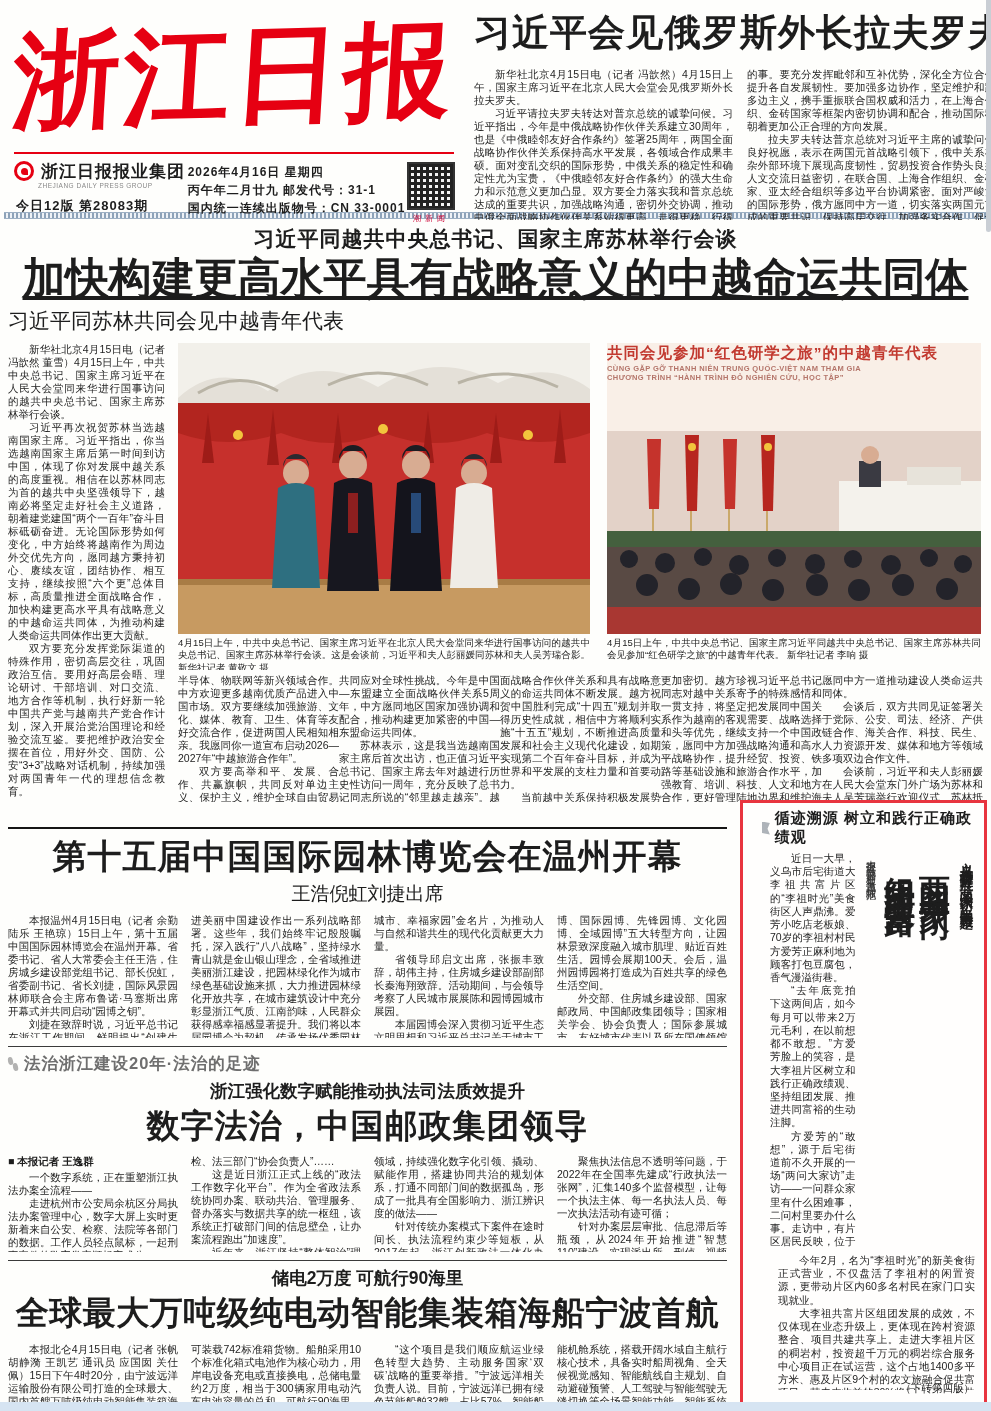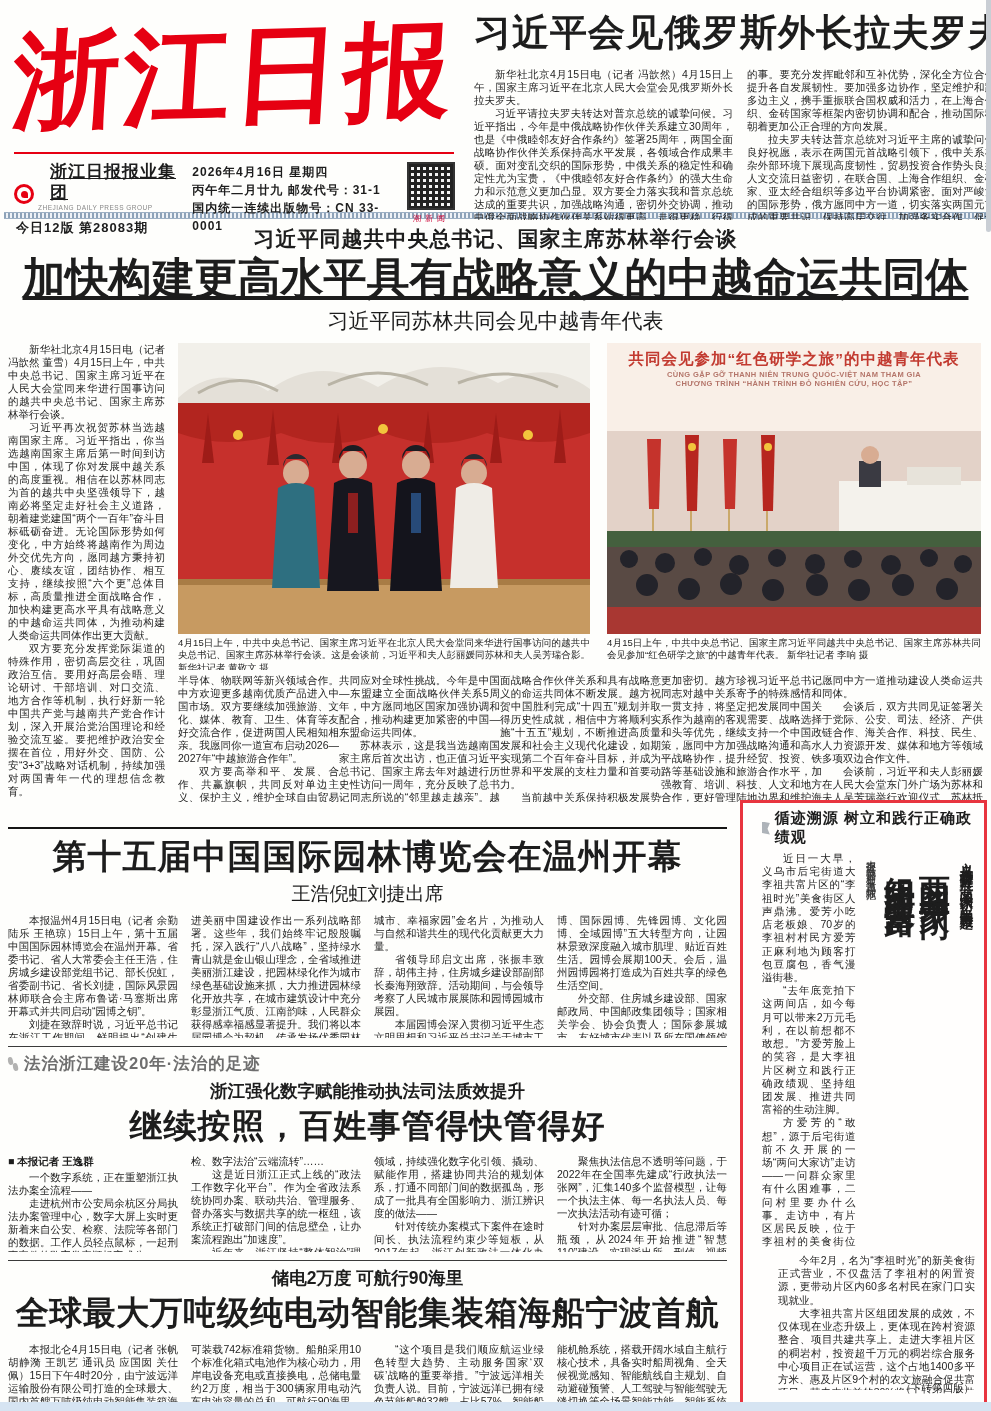--- a/index.html
+++ b/index.html
@@ -9,21 +9,21 @@
 
   
   .header { display:flex; padding:6px 6px 0 6px; height:212px; }
   .mast-left { width:490px; padding:0 8px; display:flex; flex-direction:column; }
   .calligraphy { font-family:"DejaVu Serif",serif; font-weight:bold; color:#e60012;
                  font-size:106px; line-height:138px; letter-spacing:4px; text-align:center;
                  transform:skewX(-5deg) rotate(-1.5deg); white-space:nowrap; }
   .red-rule { border-top:2px solid #e60012; margin:8px 0 7px 0; }
   .mast-info { display:flex; align-items:flex-start; justify-content:space-between; }
   .grp { line-height:1.25; }
-  .grp-row { display:flex; align-items:flex-end; gap:16px;text-decoration:underline; }
+  .grp-row { display:flex; align-items:flex-start; gap:7px; }
   .logo-circle { width:20px; height:20px; border:3px solid #e60012; border-radius:50%;
                  position:relative; flex:0 0 auto; }
   .logo-circle::after { content:""; position:absolute; left:4px; top:4px; width:7px; height:7px;
                  background:#e60012; border-radius:50% 50% 0 50%; }
   .grp-name { font-size:17px; font-weight:bold; letter-spacing:1px; }
   .grp-en { font-size:6.5px; color:#888; letter-spacing:.5px; margin-left:24px; }
   .grp-edition { font-size:13px; font-weight:bold; margin-top:8px; margin-left:2px; letter-spacing:1px; }
   .dateblock { font-size:12px; font-weight:bold; line-height:1.5; letter-spacing:1px; padding-top:2px; }
   .qr-wrap { text-align:center; padding-top:2px; }
   .qr { width:46px; height:46px; margin:0 auto;
@@ -47,36 +47,36 @@
   .col { font-size:10.5px; line-height:1.24; text-align:justify; overflow:hidden; }
   .col p { text-indent:2em; }
   .col p.cont { text-indent:0; }
   .byline-sm { font-weight:bold; text-indent:0 !important; margin-bottom:3px; }
 
   
   .summit { padding:6px 8px 0 8px; }
   .summit .kicker { text-align:center; font-size:21px; font-weight:600; letter-spacing:1px; }
   .summit h1 { text-align:center; font-size:43px; font-weight:900; letter-spacing:0px;
                line-height:1.2; white-space:nowrap;text-decoration:underline; }
-  .summit .subhead { text-align:center; font-size:21px; font-weight:500; margin:2px 0 8px 0; }
+  .summit .subhead { text-align:left; font-size:21px; font-weight:500; margin:2px 0 8px 0; }
   .summit-body { display:flex; gap:13px; }
   .summit-leftcol { width:157px; height:462px; flex:0 0 auto; }
   .summit-right { flex:1; display:flex; flex-direction:column; }
   .photos { display:flex; gap:17px; height:291px; }
   .photo { position:relative; overflow:hidden; background:#ddd; flex:0 0 auto; }
   .photo svg { display:block; }
   .photo-l { width:412px; }
   .photo-r { width:374px; }
   .captions { display:flex; gap:17px; margin-top:3px; height:33px; }
   .caption { font-size:9.5px; line-height:1.35; text-align:justify; overflow:hidden; }
   .cap-l { width:412px; } .cap-r { width:374px; }
   .summit-cols { display:flex; margin-top:4px; height:128px; }
   .summit-cols .col { flex:1; }
 
-  .banner-overlay { position:absolute; left:0; top:6px; width:100%; text-align:center; }
+  .banner-overlay { position:absolute; left:0; top:0; width:100%; text-align:left; }
   .banner-cn { font-size:15.5px; font-weight:bold; color:#c23a30; letter-spacing:1px; }
   .banner-vn1,.banner-vn2 { font-size:7.5px; color:#b4756a; font-weight:bold; letter-spacing:.4px; }
 
   
   .left-main { width:735px; padding:0 8px 0 8px; }
   .expo { border-top:2px solid #151515; margin-top:22px; padding-top:5px; }
   .expo h1 { text-align:center; font-size:34px; font-weight:900; letter-spacing:1px; white-space:nowrap; }
   .expo .subhead { text-align:center; font-size:19px; font-weight:500; margin:1px 0 7px 0; }
   .cols4 { display:flex; gap:13px; }
   .cols4 .col { flex:1; }
@@ -101,21 +101,21 @@
   .ship .cols4 { height:108px; }
 
   
   .sidebar { position:absolute; left:740px; top:800px; width:247px; height:605px;
              border:3px solid #e8343f; background:#fffefd; padding:6px 9px 6px 19px; }
   .sb-tag { display:flex; align-items:center; gap:5px; font-size:15px; font-weight:bold;
             letter-spacing:1px; margin-bottom:5px; }
   .sb-tag-icon { width:9px; height:13px; background:#9aa0a8; clip-path:polygon(0 0,100% 12%,70% 55%,100% 100%,0 88%); opacity:.8; }
   .sb-main { display:flex; height:398px; overflow:hidden; }
   .sb-text { flex:1; font-size:10.5px; line-height:1.26; text-align:justify; overflow:hidden; padding-right:6px; }
-  .sb-text p { text-indent:2em; }
+  .sb-text p { text-indent:2em;margin-left:8px; }
   .sb-vert { writing-mode:vertical-rl; height:398px; display:flex; flex-direction:column; padding-left:2px; }
   .sb-vkicker { font-size:13.5px; font-weight:bold; letter-spacing:2px; margin-left:6px; }
   .sb-vh { font-size:31px; font-weight:900; line-height:1.12; letter-spacing:5px; }
   .sb-vbyline { font-size:10px; color:#333; margin-right:4px; letter-spacing:1px; }
   .sb-lower { font-size:10.5px; line-height:1.26; text-align:justify; height:136px; overflow:hidden; margin-top:4px;margin-left:16px; }
   .sb-lower p { text-indent:2em; }
   .sb-jump { position:absolute; right:10px; bottom:6px; font-size:10.5px; }
 
   .bottom-strip { position:absolute; left:0; bottom:0; width:100%; height:9px; background:#d6e4f2; }
   .edge-right { position:absolute; right:0; top:0; width:5px; height:232px; background:#c9ced4; border-radius:0 0 3px 3px; }
@@ -329,29 +329,29 @@
     </div>
 
     <div class="rule-thin"></div>
 
     <div class="fazhi">
       <div class="series-badge">
         <span class="foot-icon"></span>
         <span>法治浙江建设20年·法治的足迹</span>
       </div>
       <div class="kicker">浙江强化数字赋能推动执法司法质效提升</div>
-      <h1>继续按照，百姓事管得快管得好</h1>
+      <h1>数字法治，中国邮政集团领导</h1>
       <div class="cols4">
         <div class="col">
           <p class="byline-sm">■ 本报记者 王逸群</p>
           <p>一个数字系统，正在重塑浙江执法办案全流程——</p>
           <p>走进杭州市公安局余杭区分局执法办案管理中心，数字大屏上实时更新着来自公安、检察、法院等各部门的数据。工作人员轻点鼠标，一起刑事案件的数字卷宗顺畅完成公、</p>
         </div>
         <div class="col">
-          <p class="cont">检、数字法治“云端流转”……</p>
+          <p class="cont">检、法三部门“协会负责人”……</p>
           <p>这是近日浙江正式上线的“政法工作数字化平台”。作为全省政法系统协同办案、联动共治、管理服务、督办落实与数据共享的统一枢纽，该系统正打破部门间的信息壁垒，让办案流程跑出“加速度”。</p>
           <p>近年来，浙江坚持“整体智治”理念，聚焦科学立法、严格执法、公正司法、全民守法等</p>
         </div>
         <div class="col">
           <p class="cont">领域，持续强化数字化引领、撬动、赋能作用，搭建协同共治的规划体系，打通不同部门间的数据孤岛，形成了一批具有全国影响力、浙江辨识度的做法——</p>
           <p>针对传统办案模式下案件在途时间长、执法流程约束少等短板，从2017年起，浙江创新政法一体化办案体系，率全国之先实现刑事案件单轨办案；</p>
         </div>
         <div class="col">
           <p>聚焦执法信息不透明等问题，于2022年在全国率先建成“行政执法一张网”，汇集140多个监督模型，让每一个执法主体、每一名执法人员、每一次执法活动有迹可循；</p>
           <p>针对办案层层审批、信息滞后等瓶颈，从2024年开始推进“智慧110”建设，实现派出所、刑侦、视频侦查、街面巡逻等多警种共享数据和协同办案；（下转第三版）</p>

